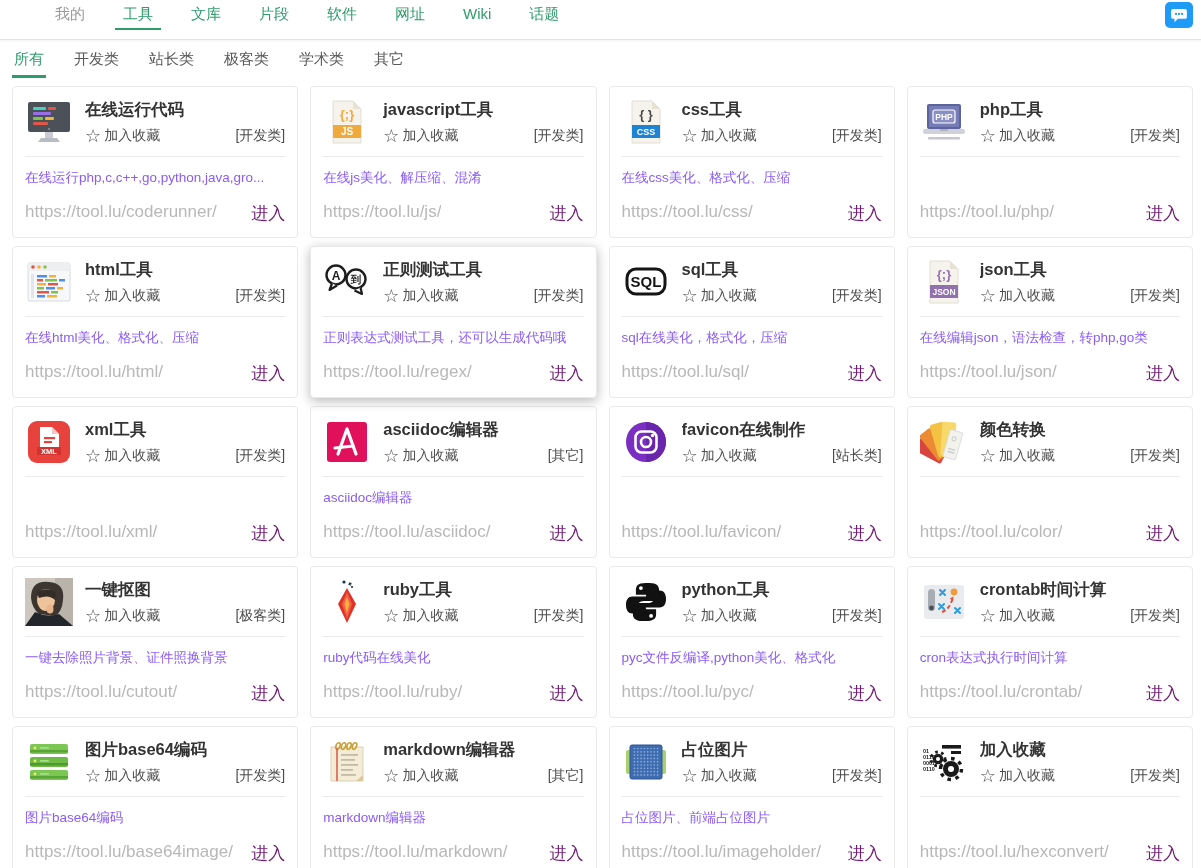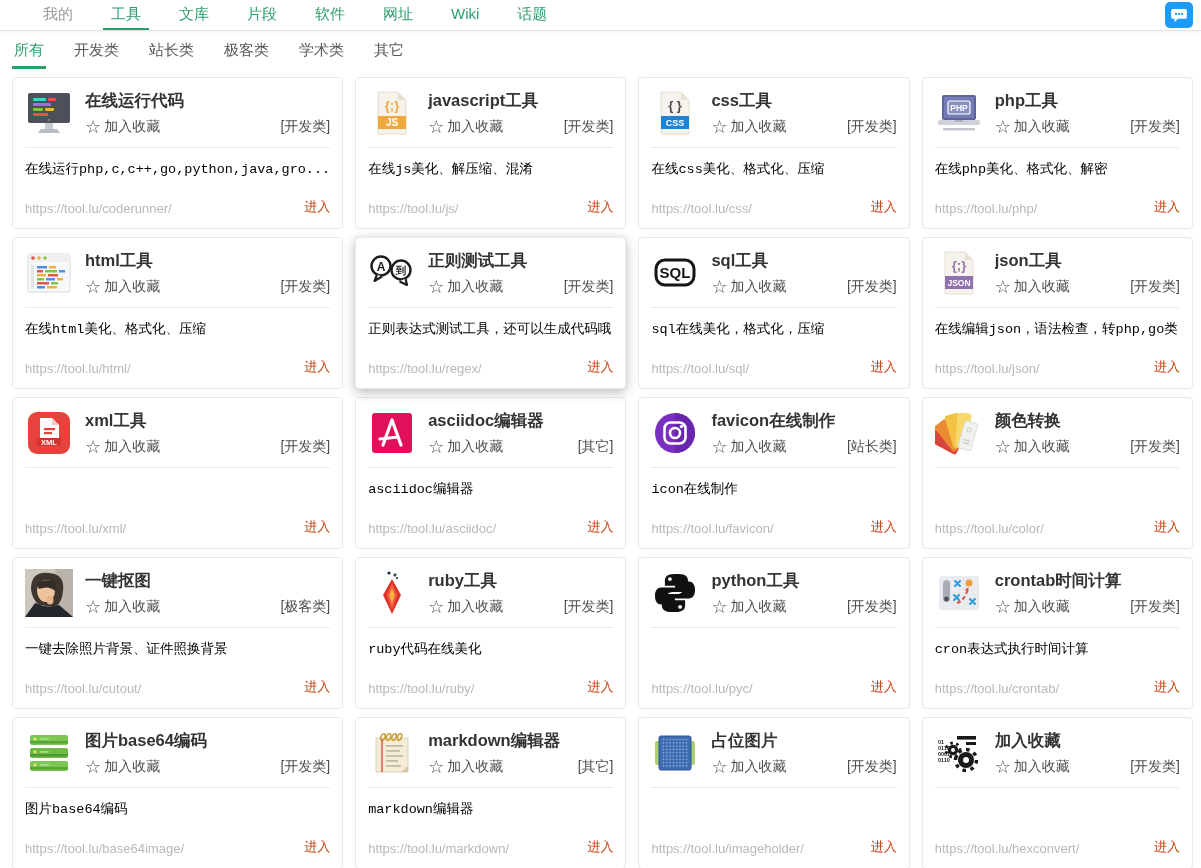--- a/index.html
+++ b/index.html
@@ -4,24 +4,24 @@
 <style>
   * { box-sizing: border-box; margin: 0; padding: 0; }
   html,body { background:#fff; }
   body {
     width: 1201px; height: 868px; overflow: hidden;
     font-family: "Liberation Sans", "DejaVu Sans", sans-serif;
     color:#333;
   }
   
   .topnav {
-    position: relative; height: 31px;
+    position: relative; height: 40px;
     border-bottom: 1px solid #e2e2e2;
     box-shadow: 0 1px 3px rgba(0,0,0,.05);
-    padding-left: 24px;
+    padding-left: 36px;
     white-space: nowrap;
   }
   .nav-item {
     display: inline-block; margin: 0 11px; padding: 0 8px;
     line-height: 28px; font-size: 15px; color: #2e9c6b; cursor: pointer;
     border-bottom: 2px solid transparent;
   }
   .nav-item.muted { color:#9a9a9a; }
   .nav-item.active { border-bottom-color:#2e9c6b; }
   .chat-btn {
@@ -60,29 +60,29 @@
     margin-top:1px; white-space:nowrap; overflow:hidden;
   }
   .meta {
     display:flex; justify-content:space-between; align-items:center;
     margin-top:7px; font-size:14px; color:#4d4d4d;
   }
   .fav { display:flex; align-items:center; }
   .star { font-size:18px; line-height:1; margin-right:3px; color:#4d4d4d; }
   .divider { border-top:1px solid #ebebeb; margin-top:10px; }
   .desc {
-    margin-top:12px; font-size:13.5px; color:#000000;
-    white-space:nowrap; overflow:hidden; text-overflow:ellipsis;font-family:Liberation Mono, monospace;
+    margin-top:12px; font-size:13.5px; color:#8b5cf6;
+    white-space:nowrap; overflow:hidden; text-overflow:ellipsis;
   }
   .foot {
     margin-top:auto; display:flex; justify-content:space-between;
-    align-items:flex-end; font-size:13px;
+    align-items:flex-start; font-size:17px;
   }
   .url { color:#b8b8b8; white-space:nowrap; overflow:hidden; text-overflow:ellipsis; margin-right:8px; }
-  .enter { color:#c2410c; text-decoration:none; flex:0 0 auto; }
+  .enter { color:#701a75; text-decoration:none; flex:0 0 auto; }
 </style>
 </head>
 <body>
 
 <header class="topnav">
   <nav id="nav-items" style="display:inline"><span class="nav-item muted">我的</span><span class="nav-item active">工具</span><span class="nav-item">文库</span><span class="nav-item">片段</span><span class="nav-item">软件</span><span class="nav-item">网址</span><span class="nav-item">Wiki</span><span class="nav-item">话题</span></nav>
   <div class="chat-btn">
     <span style="display:flex">
       <svg width="18" height="18" viewBox="0 0 24 24">
         <path d="M4 4 h16 a2.5 2.5 0 0 1 2.5 2.5 v8 a2.5 2.5 0 0 1 -2.5 2.5 h-9.5 l-4.5 4.5 v-4.5 H4 a2.5 2.5 0 0 1 -2.5 -2.5 v-8 A2.5 2.5 0 0 1 4 4 z" fill="#fff"></path>
@@ -207,21 +207,20 @@
         <div class="meta">
           <span class="fav">
             <span class="star">☆</span>
             <span>加入收藏</span>
           </span>
           <span class="cat">[开发类]</span>
         </div>
       </div>
     </div>
     <div class="divider"></div>
-    <p class="desc">在线php美化、格式化、解密</p>
     <div class="foot">
       <span class="url">https://tool.lu/php/</span>
       <a class="enter">进入</a>
     </div>
   </section>
     <section class="card">
     <div class="card-head">
       <div class="icon-box">
           <svg viewBox="0 0 48 48">
             <rect x="3" y="5" width="42" height="38" rx="2" fill="#f7f8f9" stroke="#d7dade"></rect>
@@ -424,21 +423,20 @@
         <div class="meta">
           <span class="fav">
             <span class="star">☆</span>
             <span>加入收藏</span>
           </span>
           <span class="cat">[站长类]</span>
         </div>
       </div>
     </div>
     <div class="divider"></div>
-    <p class="desc">icon在线制作</p>
     <div class="foot">
       <span class="url">https://tool.lu/favicon/</span>
       <a class="enter">进入</a>
     </div>
   </section>
     <section class="card">
     <div class="card-head">
       <div class="icon-box">
           <svg viewBox="0 0 48 48">
             <g transform="rotate(-62 26 40)">
@@ -554,20 +552,21 @@
         <div class="meta">
           <span class="fav">
             <span class="star">☆</span>
             <span>加入收藏</span>
           </span>
           <span class="cat">[开发类]</span>
         </div>
       </div>
     </div>
     <div class="divider"></div>
+    <p class="desc">pyc文件反编译,python美化、格式化</p>
     <div class="foot">
       <span class="url">https://tool.lu/pyc/</span>
       <a class="enter">进入</a>
     </div>
   </section>
     <section class="card">
     <div class="card-head">
       <div class="icon-box">
           <svg viewBox="0 0 48 48">
             <rect x="4" y="7" width="40" height="34" rx="3" fill="#e9ebee"></rect>
@@ -769,20 +768,21 @@
         <div class="meta">
           <span class="fav">
             <span class="star">☆</span>
             <span>加入收藏</span>
           </span>
           <span class="cat">[开发类]</span>
         </div>
       </div>
     </div>
     <div class="divider"></div>
+    <p class="desc">占位图片、前端占位图片</p>
     <div class="foot">
       <span class="url">https://tool.lu/imageholder/</span>
       <a class="enter">进入</a>
     </div>
   </section>
     <section class="card">
     <div class="card-head">
       <div class="icon-box">
           <svg viewBox="0 0 48 48">
             <g font-size="5.4" fill="#222" font-weight="bold">

